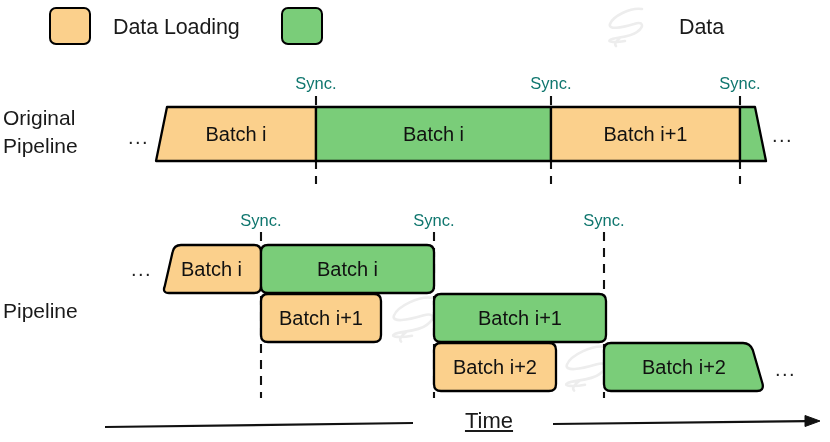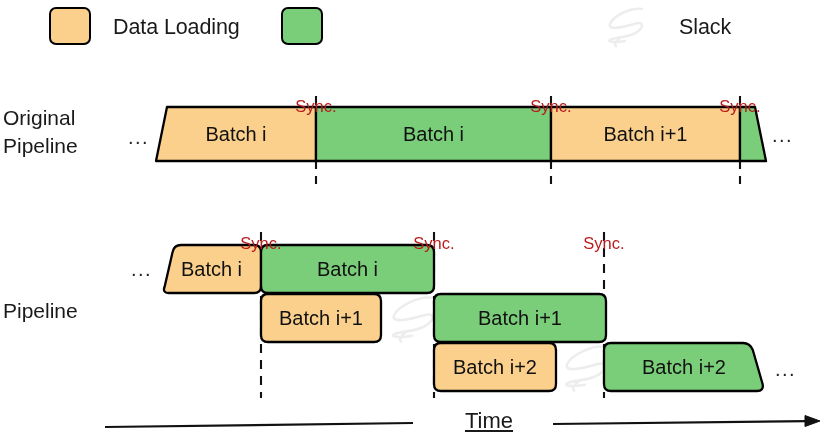--- a/index.html
+++ b/index.html
@@ -62,24 +62,23 @@
     font-size: 20px;
     color: #222222;
     letter-spacing: 1.5px;
     white-space: nowrap;
   }
 
   
   .sync-label {
     position: absolute;
     font-size: 16.5px;
-    color: #b91c1c;
+    color: #0f766e;
     white-space: nowrap;
     transform: translateX(-50%);
-    margin-top: 23px;
   }
 
   
   .block-text {
     position: absolute;
     font-size: 20px;
     color: #111111;
     white-space: nowrap;
     transform: translate(-50%, -50%);
     pointer-events: none;
@@ -121,21 +120,21 @@
       <path d="M 611 343 L 743 343 Q 750 343 752.8 350 L 762.6 384 Q 764 391 757 391 L 611 391 Q 604 391 604 384 L 604 350 Q 604 343 611 343 Z" fill="#7ACD79" stroke="#000000" stroke-width="2.3" stroke-linejoin="round"></path>
       <line x1="105" y1="427" x2="413" y2="423" stroke="#111111" stroke-width="2.2"></line>
       <line x1="553" y1="424" x2="807" y2="421.2" stroke="#111111" stroke-width="2.2"></line>
       <path d="M 820 421 L 805 415.5 L 805 426.5 Z" fill="#111111" stroke="#111111" stroke-width="1"></path>
     </svg>
 
   <div id="text-layer" class="abs" style="left:0;top:0;width:830px;height:438px;">
       <div class="legend-swatch" style="left:49px;top:7px;background:#FBD08C;"></div>
       <div class="legend-label" style="left:113px;top:15px;">Data Loading</div>
       <div class="legend-swatch" style="left:281px;top:7px;background:#7ACD79;"></div>
-      <div class="legend-label" style="left:679px;top:15px;">Slack</div>
+      <div class="legend-label" style="left:679px;top:15px;">Data</div>
       <div class="row-label" style="left:3px;top:104px;width:140px;">
         <div>Original</div>
         <div>Pipeline</div>
       </div>
       <div class="sync-label" style="left:316px;top:74px;">Sync.</div>
       <div class="sync-label" style="left:551px;top:74px;">Sync.</div>
       <div class="sync-label" style="left:740px;top:74px;">Sync.</div>
       <div class="block-text" style="left:236.0px;top:134.0px;">Batch i</div>
       <div class="block-text" style="left:433.5px;top:134.0px;">Batch i</div>
       <div class="block-text" style="left:645.5px;top:134.0px;">Batch i+1</div>

